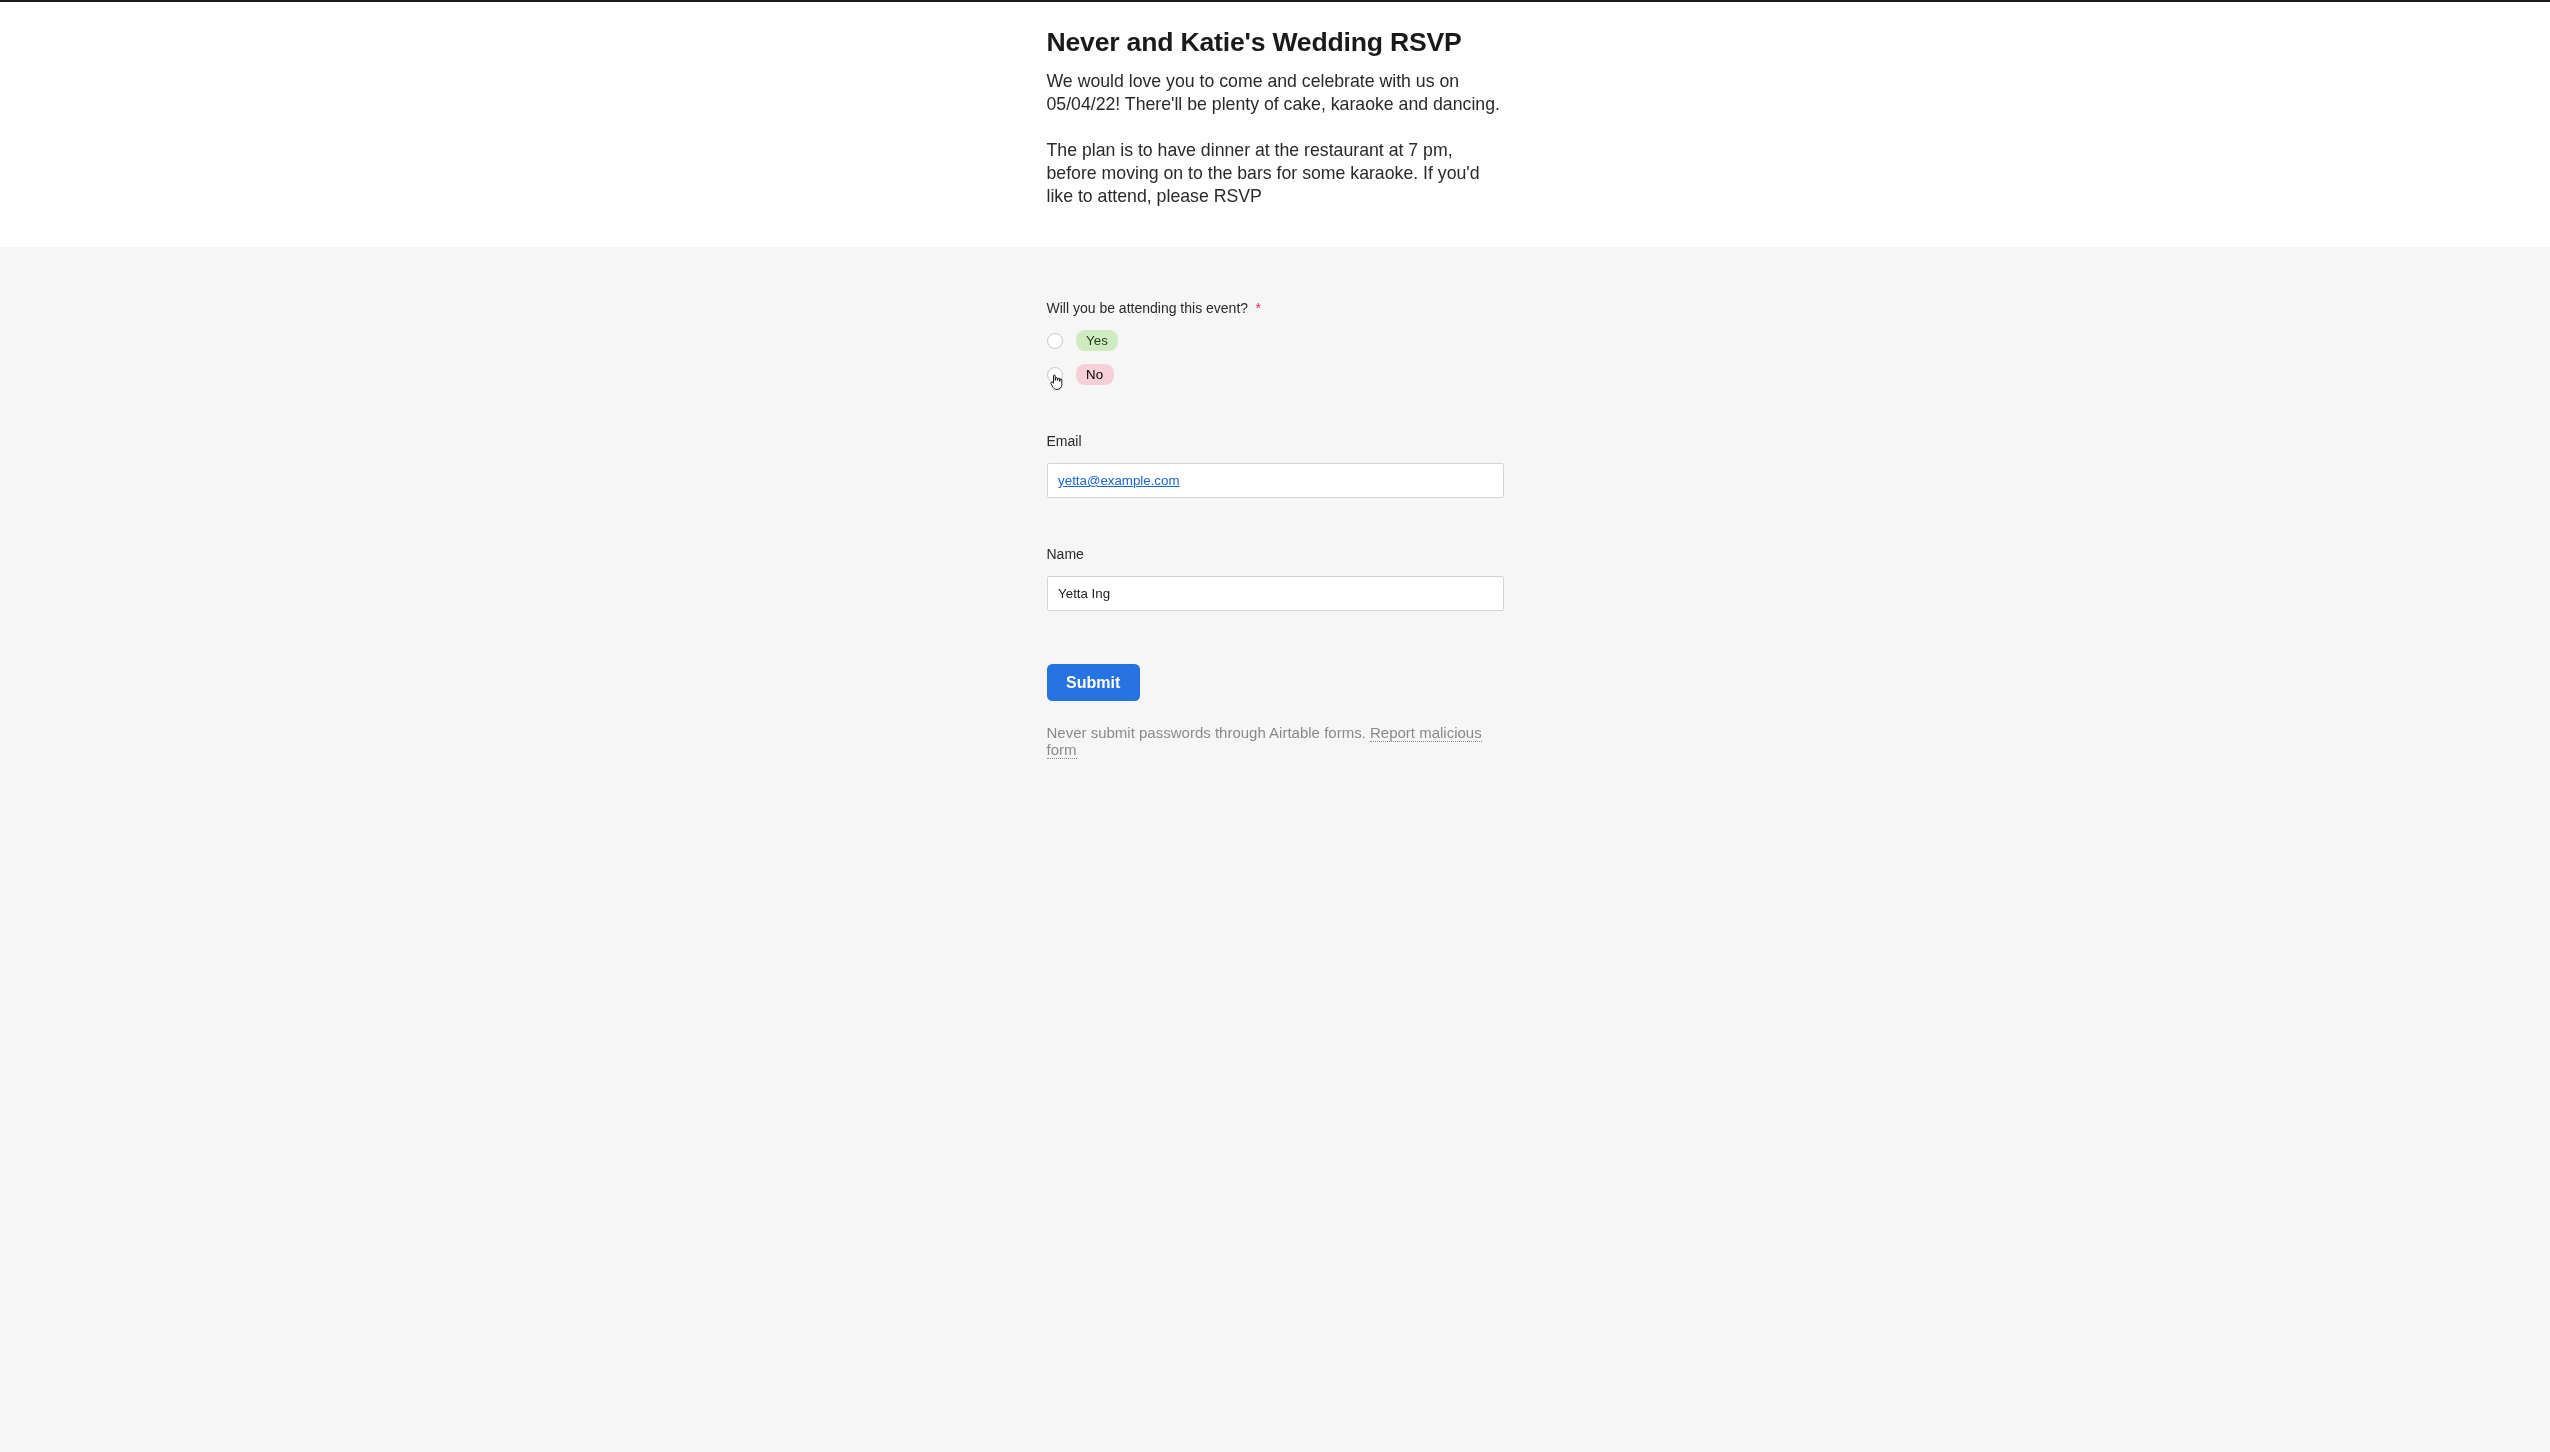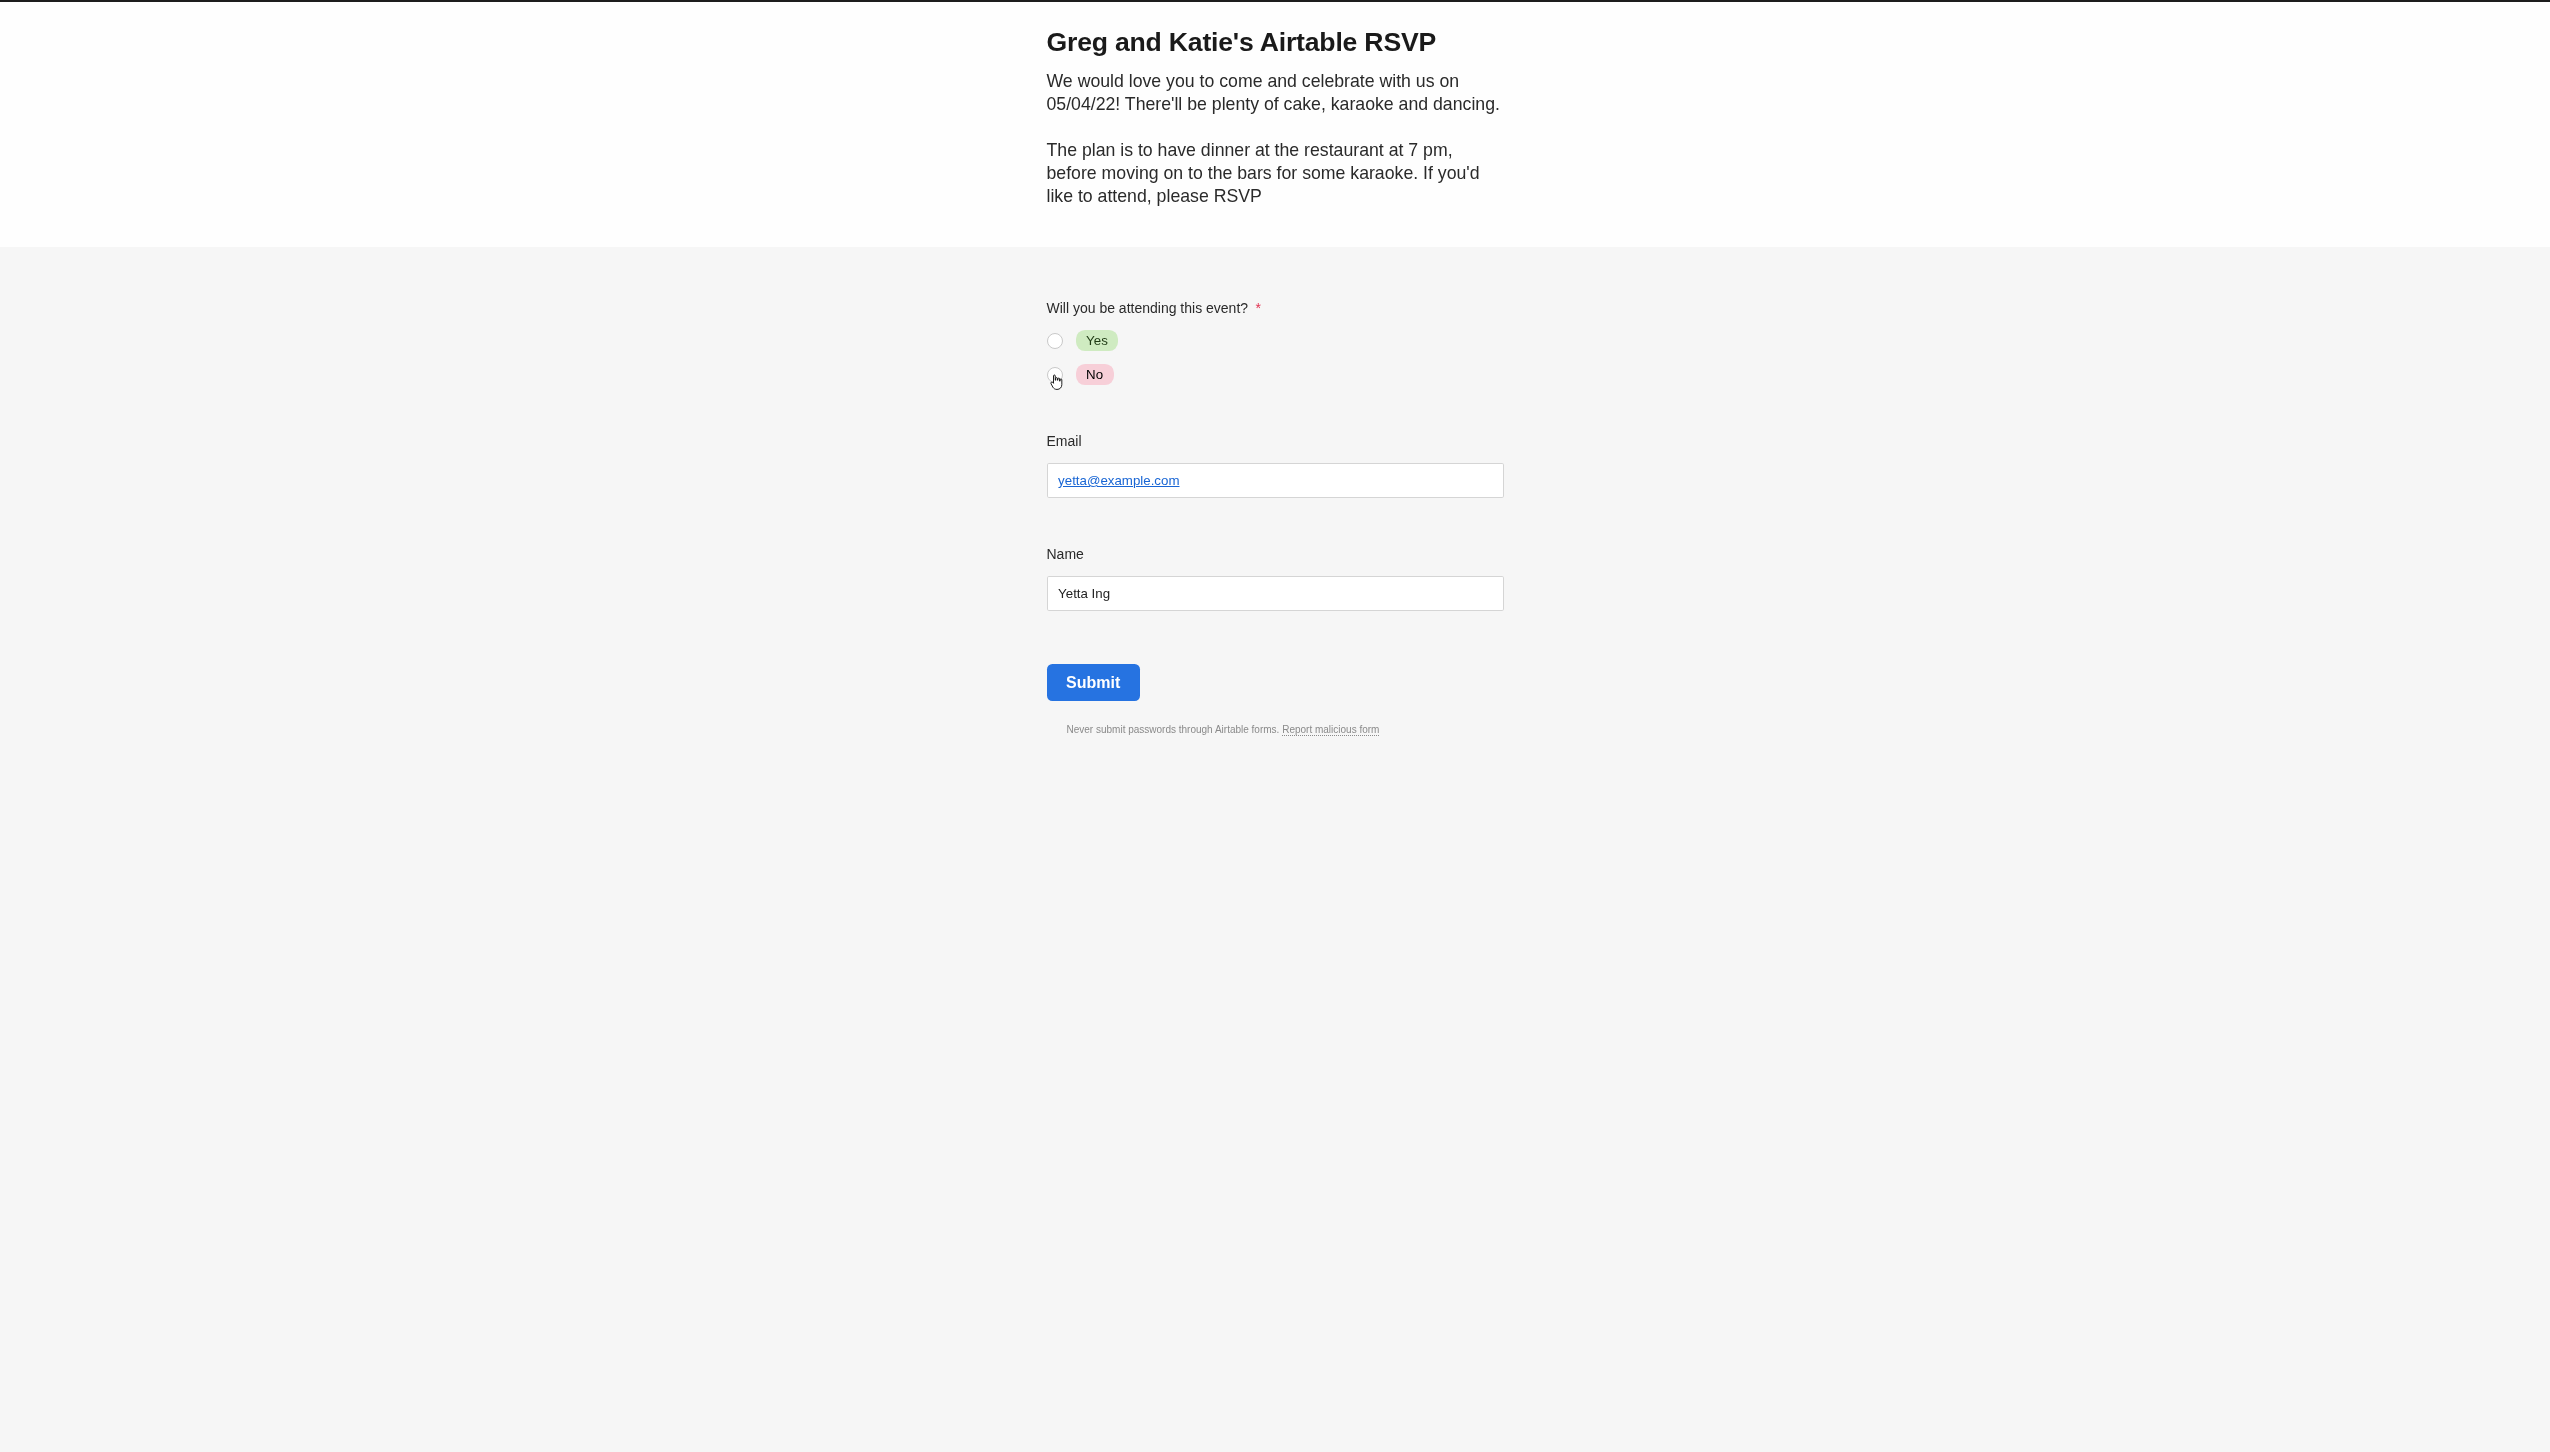--- a/index.html
+++ b/index.html
@@ -85,23 +85,22 @@
       font-size: 16px;
       font-weight: 700;
       border: none;
       border-radius: 5.3px;
       padding: 9.7px 19.5px;
       cursor: pointer;
       margin-top: 5.3px;
     }
     .footer-note {
       margin-top: 23px;
-      font-size: 10px;
+      font-size: 15px;
       color: #8a8a8a;
-      margin-left: 20px;
     }
     .footer-note .report-link {
       color: #8a8a8a;
       text-decoration: none;
       border-bottom: 0.9px dotted #8a8a8a;
     }
     .cursor-hand {
       position: absolute;
       width: 14px; height: 16px;
       pointer-events: none;
@@ -109,21 +108,21 @@
     
     .cursor-hand svg { display: block; }
   </style>
 </head>
 <body>
 
 <div class="top-border"></div>
 
 <div class="header-section">
   <div class="content-wrap">
-    <h1 class="form-title">Greg and Katie's Airtable RSVP</h1>
+    <h1 class="form-title">Never and Katie's Wedding RSVP</h1>
     <p class="form-desc">We would love you to come and celebrate with us on 05/04/22! There'll be plenty of cake, karaoke and dancing.
 
 The plan is to have dinner at the restaurant at 7 pm, before moving on to the bars for some karaoke. If you'd like to attend, please RSVP</p>
   </div>
 </div>
 
 <div class="body-section">
   <div class="content-wrap">
 
     

